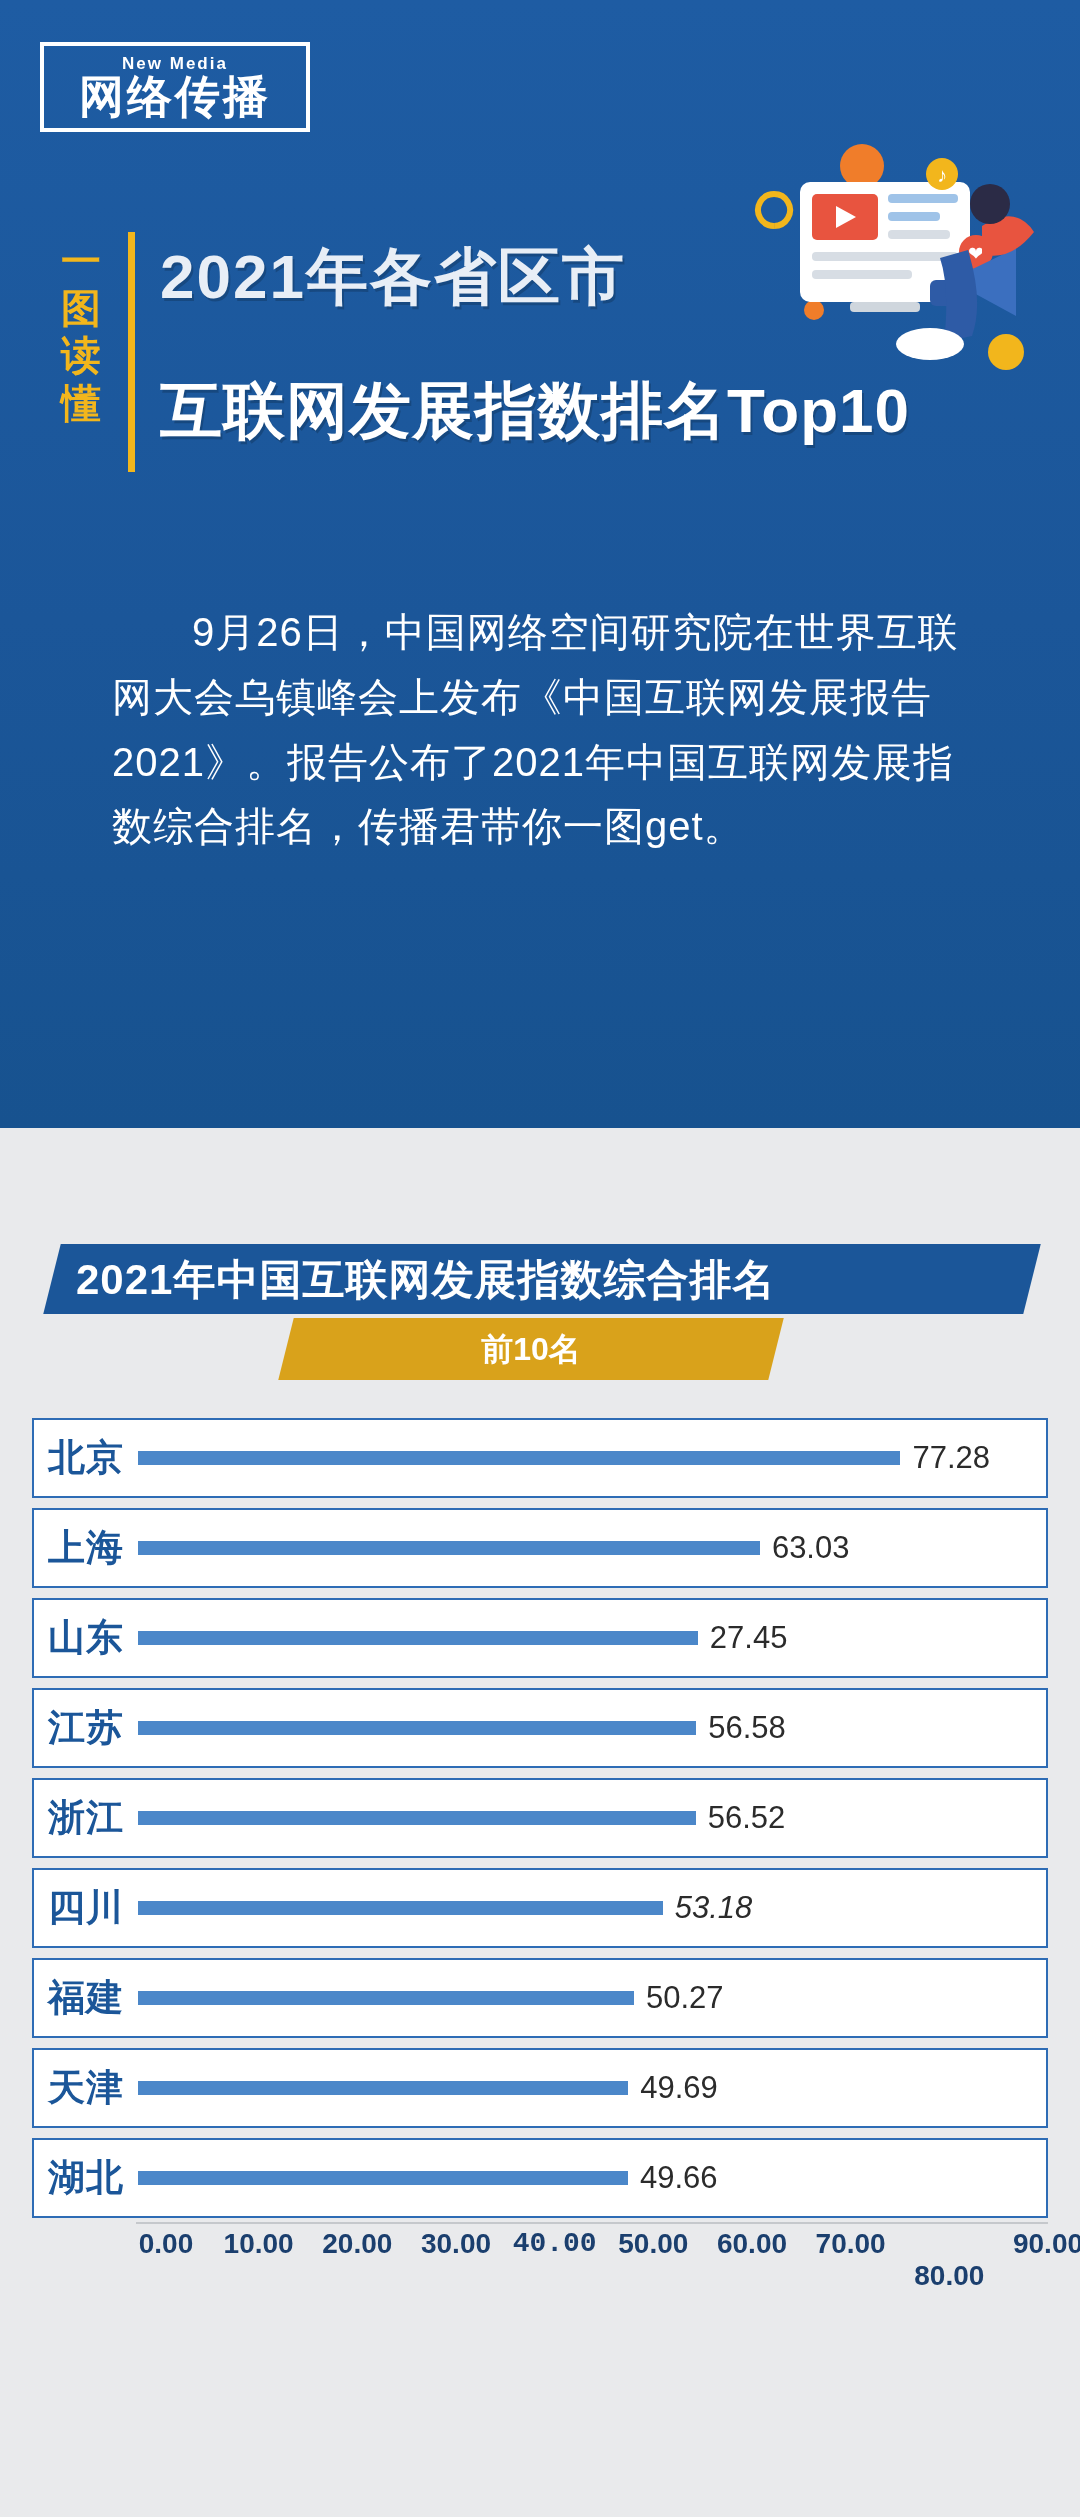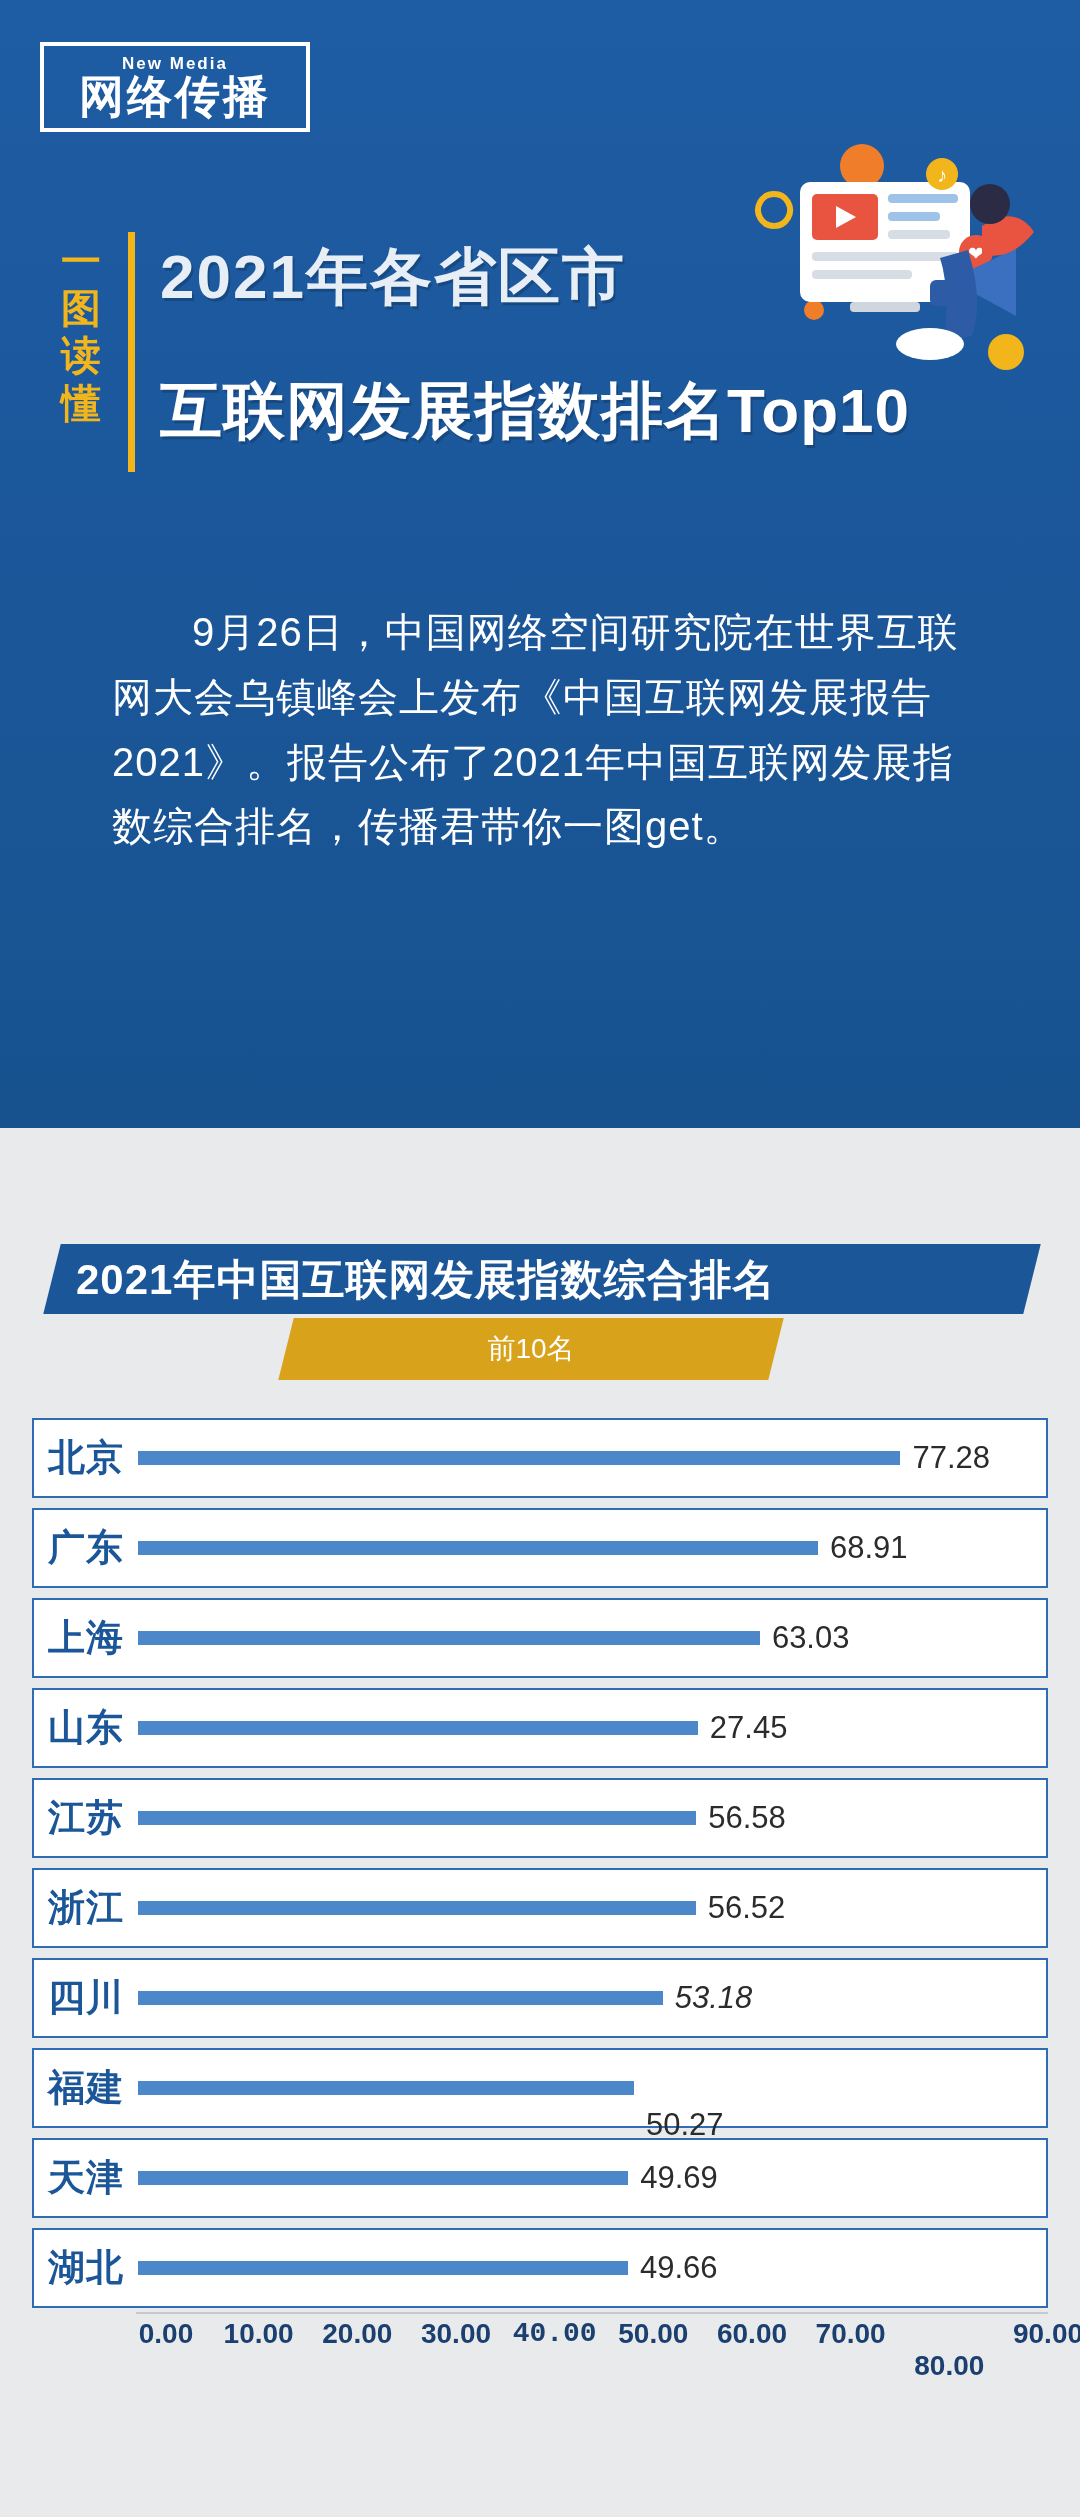--- a/index.html
+++ b/index.html
@@ -159,22 +159,22 @@
     height: 62px;
     background: #d9a21b;
     transform: skewX(-14deg);
   }
   .banner-yellow-text {
     position: absolute;
     left: 286px; top: 194px;
     width: 490px;
     height: 54px;
     color: #ffffff;
-    font-size: 28px;
-    font-weight: normal;
+    font-size: 32px;
+    font-weight: bold;
     text-align: center;
     line-height: 54px;
   }
 
   .chart-area {
     position: absolute;
     left: 32px; top: 290px;
     width: 1016px;
   }
 
@@ -305,27 +305,20 @@
 
     <div class="chart-area" id="chart-area">
         <div class="row">
           <div class="row-label">北京</div>
           <div class="row-track">
             <div class="bar" style="width: 762.496px; background: rgb(75, 135, 201);"></div>
             <div class="bar-value" style="left: 774.496px;">77.28</div>
           </div>
         </div>
         <div class="row">
-          <div class="row-label">广东</div>
-          <div class="row-track">
-            <div class="bar" style="width: 679.912px; background: rgb(75, 135, 201);"></div>
-            <div class="bar-value" style="left: 691.912px;">68.91</div>
-          </div>
-        </div>
-        <div class="row">
           <div class="row-label">上海</div>
           <div class="row-track">
             <div class="bar" style="width: 621.896px; background: rgb(75, 135, 201);"></div>
             <div class="bar-value" style="left: 633.896px;">63.03</div>
           </div>
         </div>
         <div class="row">
           <div class="row-label">山东</div>
           <div class="row-track">
             <div class="bar" style="width: 559.835px; background: rgb(75, 135, 201);"></div>
@@ -350,21 +343,21 @@
           <div class="row-label">四川</div>
           <div class="row-track">
             <div class="bar" style="width: 524.709px; background: rgb(75, 135, 201);"></div>
             <div class="bar-value" style="left: 536.709px; font-style: italic;">53.18</div>
           </div>
         </div>
         <div class="row">
           <div class="row-label">福建</div>
           <div class="row-track">
             <div class="bar" style="width: 495.997px; background: rgb(75, 135, 201);"></div>
-            <div class="bar-value" style="left: 507.997px; margin-top: 37px;">50.27</div>
+            <div class="bar-value" style="left: 507.997px;">50.27</div>
           </div>
         </div>
         <div class="row">
           <div class="row-label">天津</div>
           <div class="row-track">
             <div class="bar" style="width: 490.275px; background: rgb(75, 135, 201);"></div>
             <div class="bar-value" style="left: 502.275px;">49.69</div>
           </div>
         </div>
         <div class="row">

